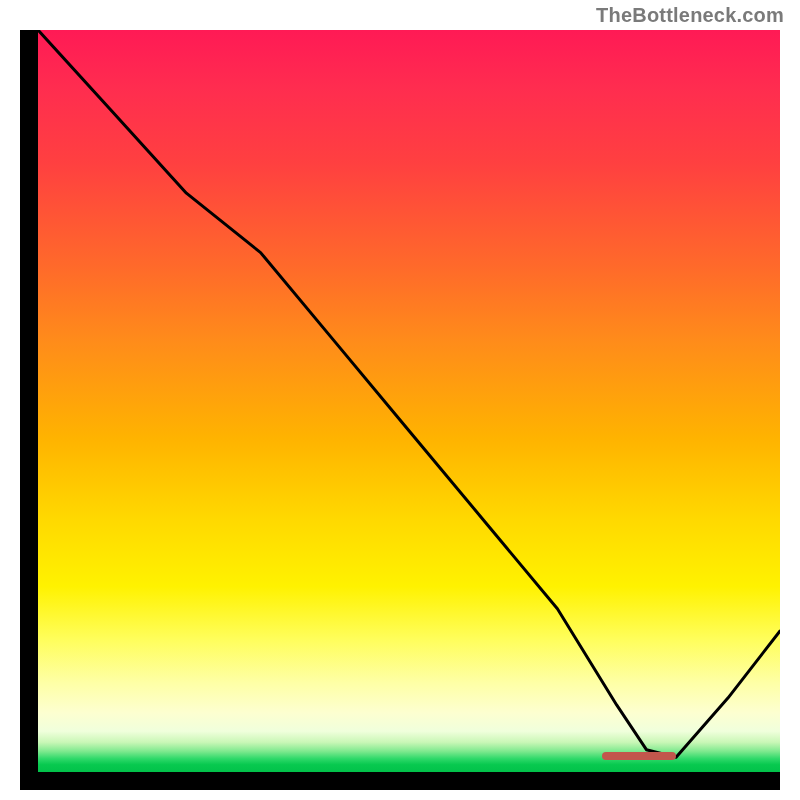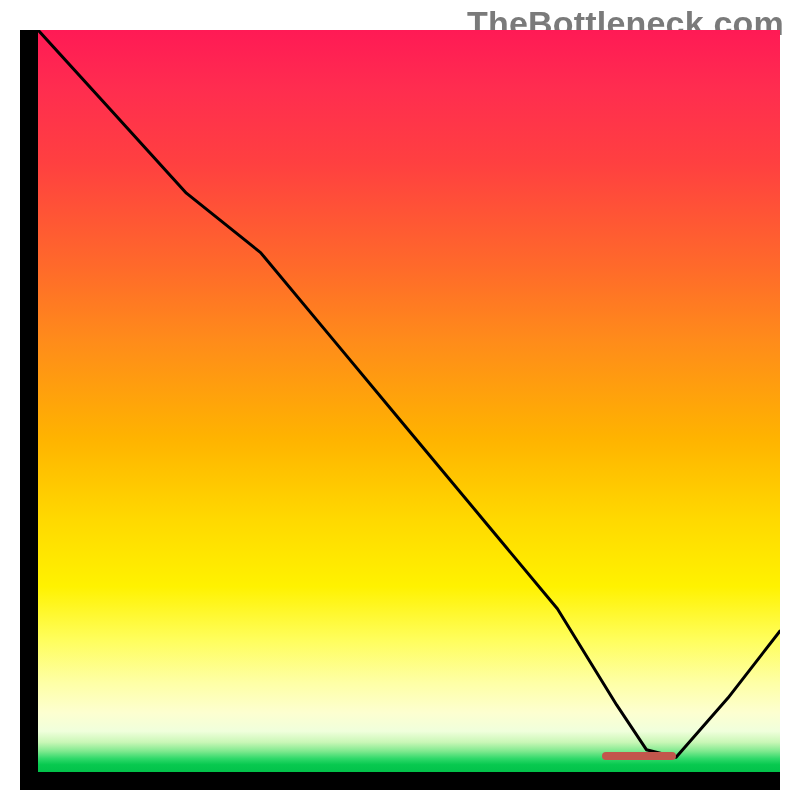--- a/index.html
+++ b/index.html
@@ -13,21 +13,21 @@
   }
   .stage {
     position: relative;
     width: 800px;
     height: 800px;
   }
   .watermark {
     position: absolute;
     top: 4px;
     right: 16px;
-    font-size: 34px;
+    font-size: 20px;
     font-weight: 600;
     color: #7a7a7a;
     letter-spacing: 0.2px;
     text-align: right;
   }
   .plot-frame {
     position: absolute;
     left: 20px;
     top: 30px;
     width: 760px;

